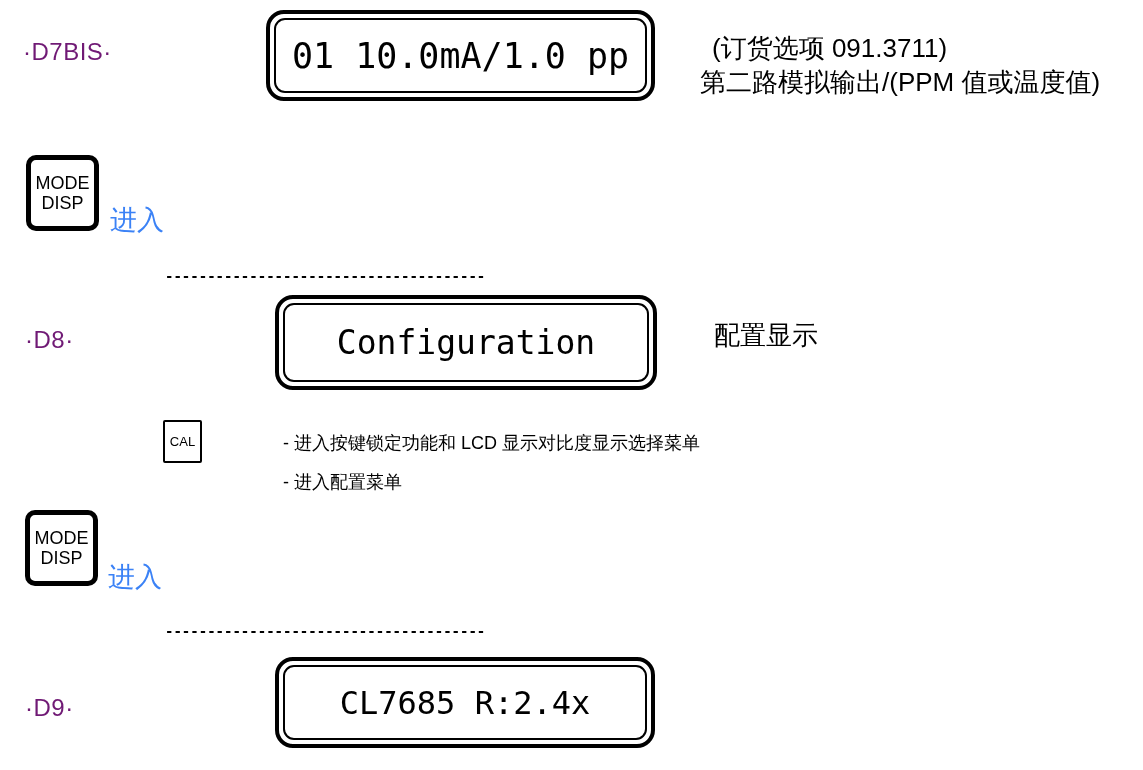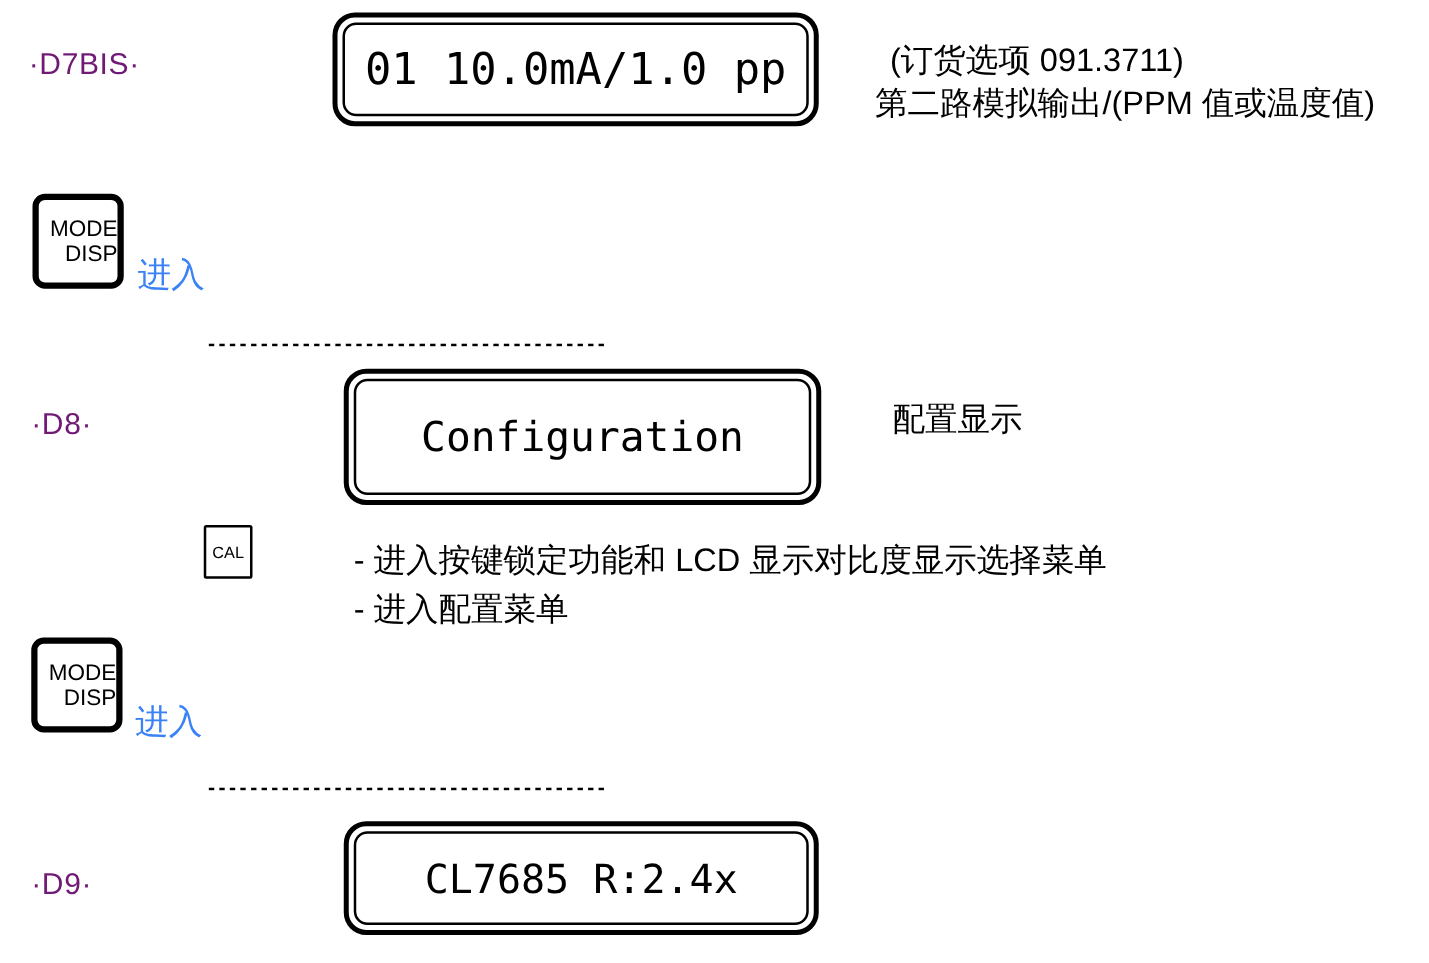--- a/index.html
+++ b/index.html
@@ -41,21 +41,21 @@
     display: flex;
     align-items: center;
     justify-content: center;
   }
   .lcd-text {
     font-family: "DejaVu Sans Mono", monospace;
     color: #000000;
     white-space: pre;
   }
   .pos-lcd-1 { left: 266px; top: 10px;  width: 389px; height: 91px; }
-  .pos-lcd-2 { left: 275px; top: 295px; width: 382px; height: 109px; }
+  .pos-lcd-2 { left: 275px; top: 295px; width: 382px; height: 95px; }
   .pos-lcd-3 { left: 275px; top: 657px; width: 380px; height: 91px; }
   .lcd-text-1 { font-size: 35px; }
   .lcd-text-2 { font-size: 33px; }
   .lcd-text-3 { font-size: 32px; }
 
   
   .ann {
     position: absolute;
     font-size: 26px;
     color: #000000;
@@ -69,21 +69,21 @@
   
   .mode-key {
     position: absolute;
     width: 73px;
     height: 76px;
     border: 5px solid #000000;
     border-radius: 10px;
     background: #ffffff;
     display: flex;
     flex-direction: column;
-    align-items: flex-end;
+    align-items: center;
     justify-content: center;
     font-size: 18px;
     line-height: 20px;
     color: #000000;
   }
   .pos-mode-1 { left: 26px; top: 155px; }
   .pos-mode-2 { left: 25px; top: 510px; }
 
   
   .cal-key {
@@ -120,21 +120,21 @@
     line-height: 16px;
     color: #000000;
     white-space: pre;
   }
   .pos-sep-1 { left: 165px; top: 268px; }
   .pos-sep-2 { left: 165px; top: 623px; }
 
   
   .cal-note {
     position: absolute;
-    font-size: 26px;
+    font-size: 18px;
     color: #000000;
     white-space: nowrap;
   }
   .pos-cal-note-1 { left: 283px; top: 431px; }
   .pos-cal-note-2 { left: 283px; top: 470px; }
 </style>
 </head>
 <body>
 
 <div class="page">

